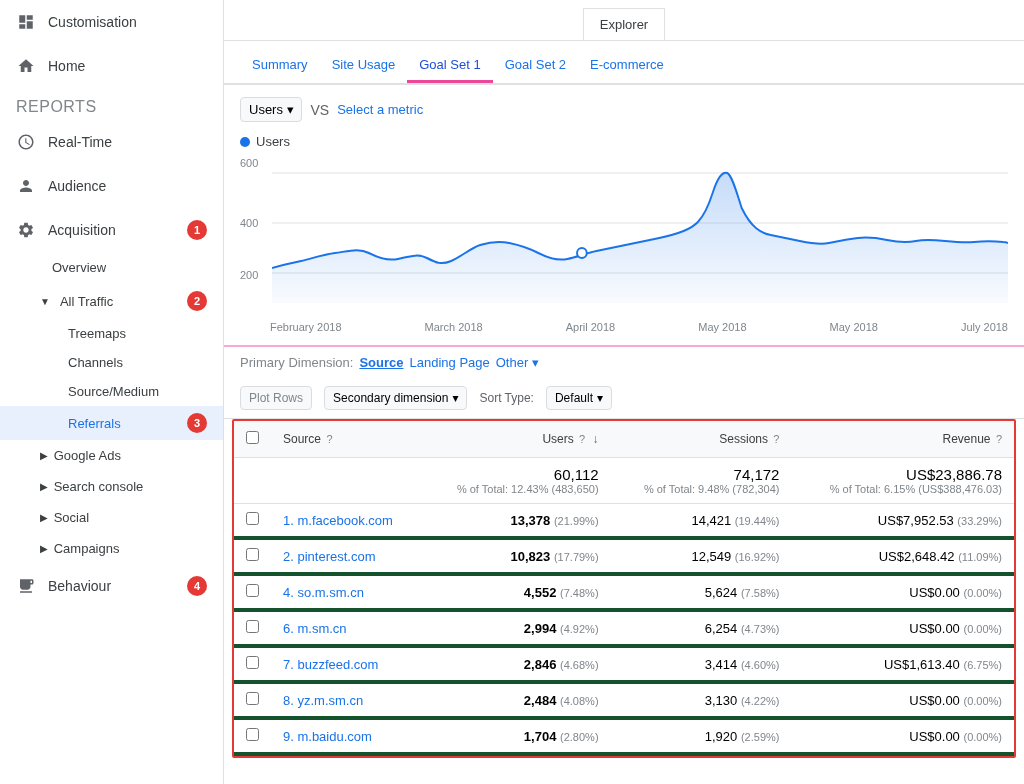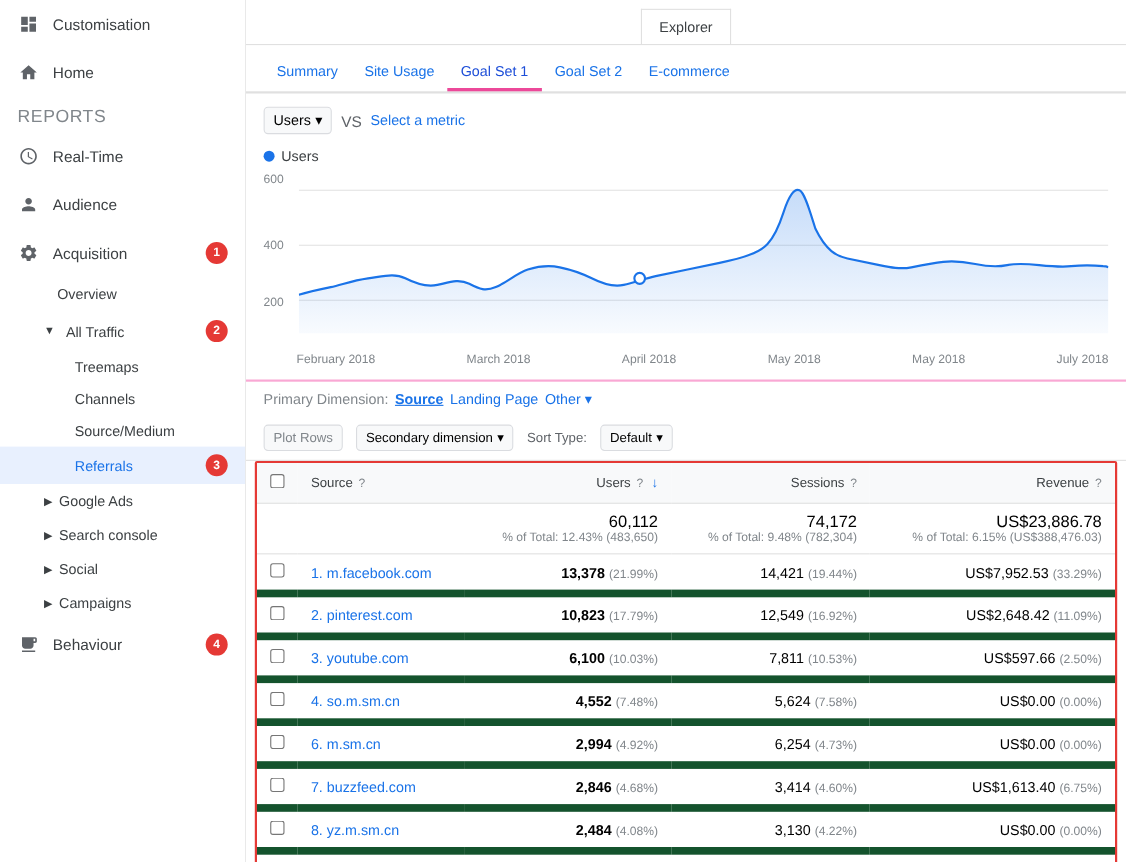--- a/index.html
+++ b/index.html
@@ -166,21 +166,21 @@
     .data-table th {
       padding: 10px 12px;
       text-align: left;
       font-weight: 500;
       color: #3c4043;
       border-bottom: 1px solid #e0e0e0;
       background: #f8f9fa;
       font-size: 12px;
     }
     .data-table th.right { text-align: right; }
-    .data-table td { padding: 8px 12px; border-bottom: 7px solid #14532d; vertical-align: middle; }
+    .data-table td { padding: 8px 12px; border-bottom: 4px solid #14532d; vertical-align: middle; }
     .data-table td.right { text-align: right; }
     .link-cell { color: #1a73e8; cursor: pointer; }
     .num-bold { font-weight: 600; }
     .sub-pct { color: #80868b; font-size: 11px; }
     .totals-row td { background: #fff; border-bottom: 1px solid #e0e0e0; }
     .totals-val { font-size: 15px; font-weight: 400; text-align: right; }
     .totals-sub { font-size: 11px; color: #80868b; text-align: right; }
     .checkbox-cell { width: 32px; }
     .sort-arrow { color: #1a73e8; margin-left: 4px; }
     .info-icon { color: #80868b; font-size: 11px; margin-left: 2px; cursor: pointer; }
@@ -470,40 +470,20 @@
     <td class="right">
       <span>US$2,648.42</span>
       <span class="sub-pct"> (11.09%)</span>
     </td>
   </tr>
           <tr>
     <td class="checkbox-cell">
       <input type="checkbox" style="">
     </td>
     <td>
-      <span class="link-cell">3. youtube.com</span>
-    </td>
-    <td class="right">
-      <span class="num-bold">6,100</span>
-      <span class="sub-pct"> (10.03%)</span>
-    </td>
-    <td class="right">
-      <span>7,811</span>
-      <span class="sub-pct"> (10.53%)</span>
-    </td>
-    <td class="right">
-      <span>US$597.66</span>
-      <span class="sub-pct"> (2.50%)</span>
-    </td>
-  </tr>
-          <tr>
-    <td class="checkbox-cell">
-      <input type="checkbox" style="">
-    </td>
-    <td>
       <span class="link-cell">4. so.m.sm.cn</span>
     </td>
     <td class="right">
       <span class="num-bold">4,552</span>
       <span class="sub-pct"> (7.48%)</span>
     </td>
     <td class="right">
       <span>5,624</span>
       <span class="sub-pct"> (7.58%)</span>
     </td>

